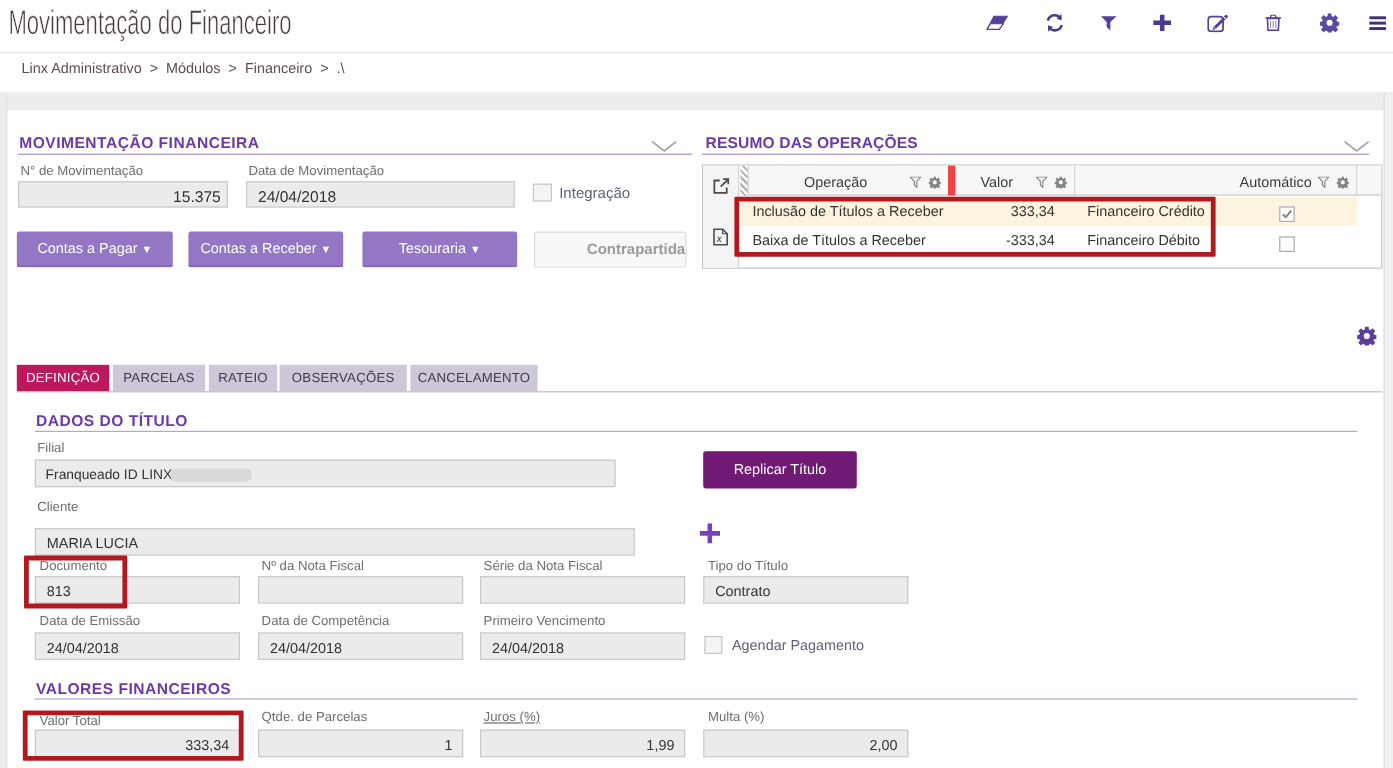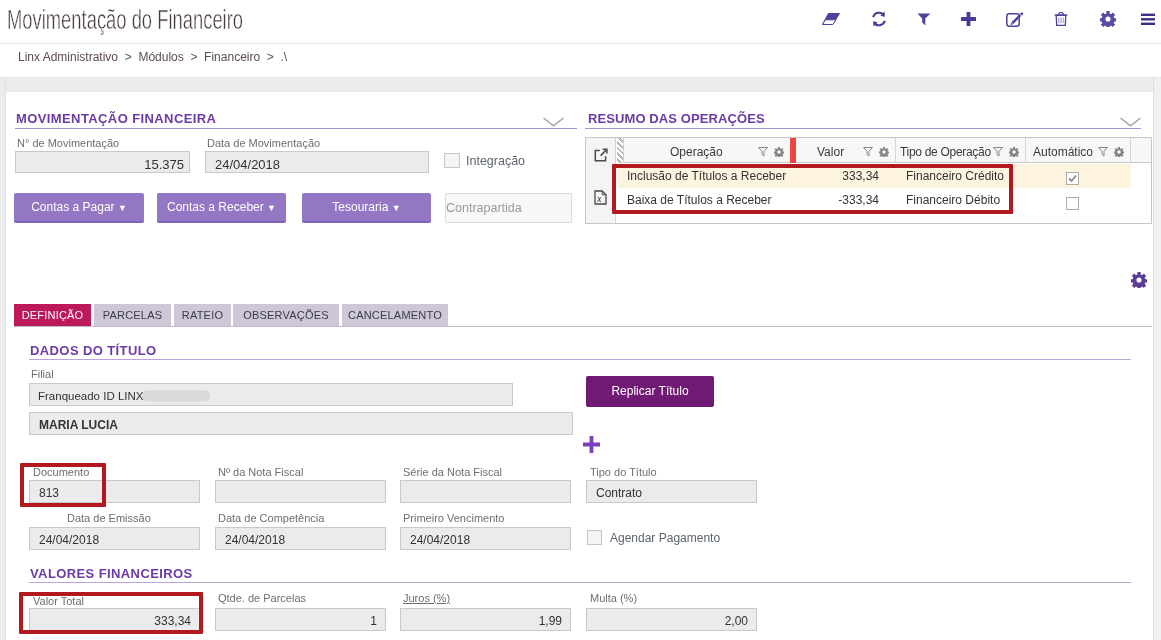--- a/index.html
+++ b/index.html
@@ -101,21 +101,21 @@
 
 <div class="pbtn" style="left:14px; top:193px; width:130px; height:30px;">
     <div class="in">Contas a Pagar <span style="font-size:9px;">▼</span></div>
   </div>
 <div class="pbtn" style="left:157px; top:193px; width:129px; height:30px;">
     <div class="in">Contas a Receber <span style="font-size:9px;">▼</span></div>
   </div>
 <div class="pbtn" style="left:302px; top:193px; width:129px; height:30px;">
     <div class="in">Tesouraria <span style="font-size:9px;">▼</span></div>
   </div>
-<div class="abs" style="left:445px; top:193px; width:127px; height:30px; background:#f8f8f8; border:1px solid #dcdcdc; color:#9a9a9a; font-size:12.5px; text-align:left; line-height:28px; border-radius:2px;">Contrapartida</div>
+<div class="abs" style="left:445px; top:193px; width:127px; height:30px; background:#f8f8f8; border:1px solid #dcdcdc; color:#9a9a9a; font-size:12.5px; text-align:right; line-height:28px; border-radius:2px;font-weight:bold;">Contrapartida</div>
 
 <div class="sechdr" style="left:588px; top:111px; letter-spacing:0.1px;">RESUMO DAS OPERAÇÕES</div>
 <div class="secline" style="left:585px; top:128px; width:556px;"></div>
 <svg class="abs" style="left:1119px; top:116px;" width="23" height="12" viewBox="0 0 23 12">
     <polyline points="1.5,2 11.5,9.8 21.5,2" fill="none" stroke="#a3a3a3" stroke-width="1.5"></polyline>
   </svg>
 
 <div class="abs" id="grid" style="left:585px; top:137px; width:567px; height:87px; border:1px solid #c6c6c6; background:#fff; font-size:12px; color:#333;">
 
   <div class="abs" style="left:0; top:0; width:30px; height:85px; background:#f4f4f4; border-right:1px solid #d4d4d4;"></div>
@@ -137,30 +137,20 @@
       <svg class="hico" style="right:22px;" width="10" height="10" viewBox="0 0 10 10">
         <path d="M0.5 0.5 H9.5 L6 4.2 V9 L4 7.4 V4.2 Z" fill="none" stroke="#888" stroke-width="1"></path>
       </svg>
       <svg class="hico" style="right:6px;" width="10" height="10" viewBox="0 0 20 20">
         <path d="M8 0 h4 v3 l2 1 2-2 3 3 -2 2 1 2 h3 v4 h-3 l-1 2 2 2 -3 3 -2-2 -2 1 v3 h-4 v-3 l-2-1 -2 2 -3-3 2-2 -1-2 h-3 v-4 h3 l1-2 -2-2 3-3 2 2 2-1 z" fill="#848484"></path>
         <circle cx="10" cy="10" r="3.4" fill="#fbfbfb"></circle>
       </svg>
     </div>
   <div class="abs hcell" style="left:210px; top:0; width:100px; height:25px; border-right:1px solid #d6d6d6;">
       <span class="htxt" style="left:21px;">Valor</span>
-      <svg class="hico" style="right:22px;" width="10" height="10" viewBox="0 0 10 10">
-        <path d="M0.5 0.5 H9.5 L6 4.2 V9 L4 7.4 V4.2 Z" fill="none" stroke="#888" stroke-width="1"></path>
-      </svg>
-      <svg class="hico" style="right:6px;" width="10" height="10" viewBox="0 0 20 20">
-        <path d="M8 0 h4 v3 l2 1 2-2 3 3 -2 2 1 2 h3 v4 h-3 l-1 2 2 2 -3 3 -2-2 -2 1 v3 h-4 v-3 l-2-1 -2 2 -3-3 2-2 -1-2 h-3 v-4 h3 l1-2 -2-2 3-3 2 2 2-1 z" fill="#848484"></path>
-        <circle cx="10" cy="10" r="3.4" fill="#fbfbfb"></circle>
-      </svg>
-    </div>
-  <div class="abs hcell" style="left:310px; top:0; width:130px; height:25px; border-right:1px solid #d6d6d6;">
-      <span class="htxt" style="left:4px; letter-spacing:-0.3px;">Tipo de Operação</span>
       <svg class="hico" style="right:22px;" width="10" height="10" viewBox="0 0 10 10">
         <path d="M0.5 0.5 H9.5 L6 4.2 V9 L4 7.4 V4.2 Z" fill="none" stroke="#888" stroke-width="1"></path>
       </svg>
       <svg class="hico" style="right:6px;" width="10" height="10" viewBox="0 0 20 20">
         <path d="M8 0 h4 v3 l2 1 2-2 3 3 -2 2 1 2 h3 v4 h-3 l-1 2 2 2 -3 3 -2-2 -2 1 v3 h-4 v-3 l-2-1 -2 2 -3-3 2-2 -1-2 h-3 v-4 h3 l1-2 -2-2 3-3 2 2 2-1 z" fill="#848484"></path>
         <circle cx="10" cy="10" r="3.4" fill="#fbfbfb"></circle>
       </svg>
     </div>
   <div class="abs hcell" style="left:440px; top:0; width:105px; height:25px; border-right:1px solid #d6d6d6;">
       <span class="htxt" style="left:7px;">Automático</span>
@@ -207,42 +197,42 @@
 <div class="secline" style="left:29px; top:359px; width:1102px; background:#b9a3d8;"></div>
 
 <div class="lbl" style="left:31px; top:368px;">Filial</div>
 <div class="inp" style="left:29px; top:383px; width:484px; height:23px;text-align:center;">
     <span style="left:8px; font-size:11.5px;">Franqueado ID LINX</span>
     <span style="left:112px; width:68px; height:11px; background:#d9d9d9; border-radius:5px;"></span>
   </div>
 <div class="abs" style="left:586px; top:376px; width:128px; height:31px; background:#701a75; color:#fff; font-size:12px; text-align:center; line-height:31px; border-radius:2px;">Replicar Título</div>
 
 <div class="lbl" style="left:31px; top:417px;">Cliente</div>
-<div class="inp" style="left:29px; top:412px; width:544px; height:23px;font-weight:bold;">
+<div class="inp" style="left:29px; top:440px; width:500px; height:23px;">
     <span style="left:9px;">MARIA LUCIA</span>
   </div>
 <svg class="abs" style="left:583px; top:436px;" width="17" height="17" viewBox="0 0 17 17">
     <path d="M6.6 0 H10.4 V6.6 H17 V10.4 H10.4 V17 H6.6 V10.4 H0 V6.6 H6.6 Z" fill="#7a3fbc"></path>
   </svg>
 
 <div class="lbl" style="left:33px; top:466px;">Documento</div>
 <div class="inp" style="left:29px; top:480px; width:171px; height:23px;">
     <span style="left:9px;">813</span>
   </div>
 <div class="lbl" style="left:218px; top:466px;">Nº da Nota Fiscal</div>
 <div class="inp" style="left:215px; top:480px; width:171px; height:23px;"></div>
 <div class="lbl" style="left:403px; top:466px;">Série da Nota Fiscal</div>
 <div class="inp" style="left:400px; top:480px; width:171px; height:23px;"></div>
 <div class="lbl" style="left:590px; top:466px;">Tipo do Título</div>
 <div class="inp" style="left:586px; top:480px; width:171px; height:23px;">
     <span style="left:9px;">Contrato</span>
   </div>
 <div class="redbox" style="left:20px; top:463px; width:86px; height:44px;"></div>
 
-<div class="lbl" style="left:33px; top:512px;margin-left:34px;">Data de Emissão</div>
+<div class="lbl" style="left:33px; top:512px;">Data de Emissão</div>
 <div class="inp" style="left:29px; top:527px; width:171px; height:23px;">
     <span style="left:9px;">24/04/2018</span>
   </div>
 <div class="lbl" style="left:218px; top:512px;">Data de Competência</div>
 <div class="inp" style="left:215px; top:527px; width:171px; height:23px;">
     <span style="left:9px;">24/04/2018</span>
   </div>
 <div class="lbl" style="left:403px; top:512px;">Primeiro Vencimento</div>
 <div class="inp" style="left:400px; top:527px; width:171px; height:23px;">
     <span style="left:9px;">24/04/2018</span>

